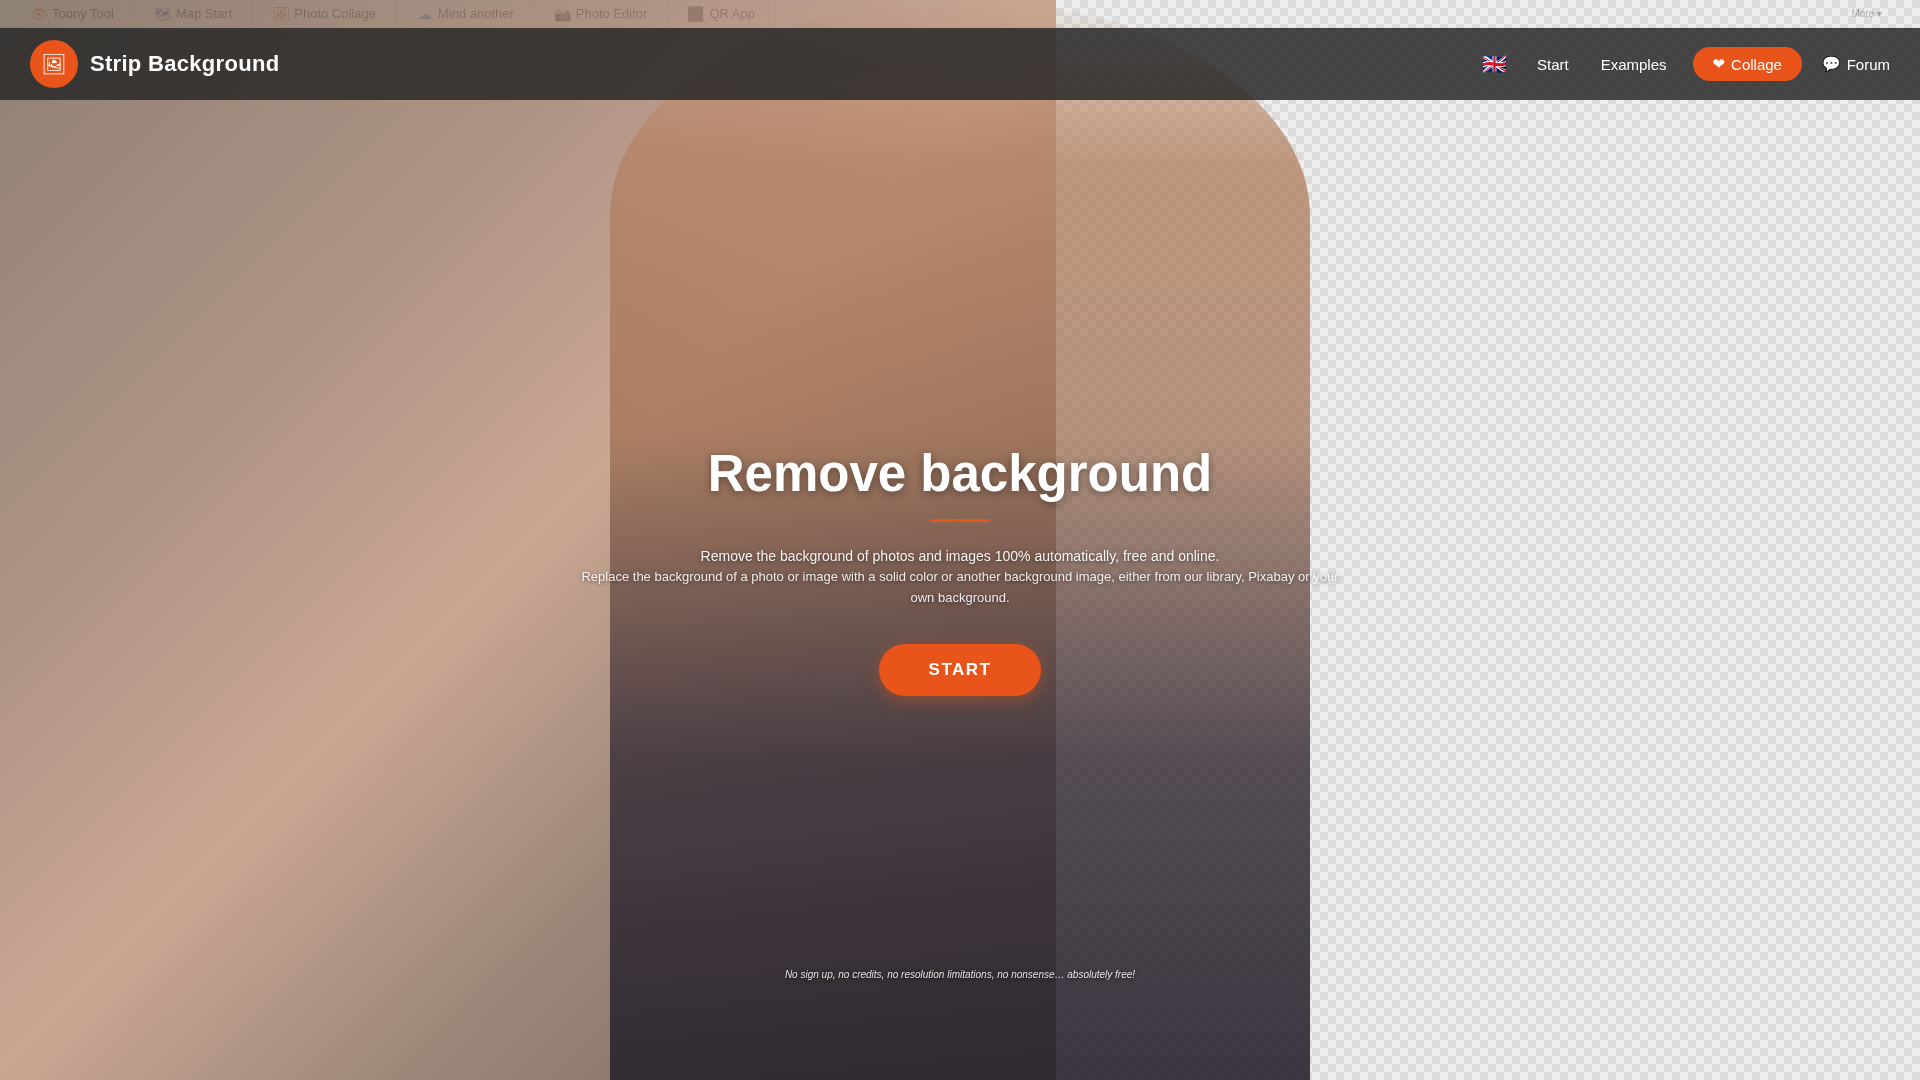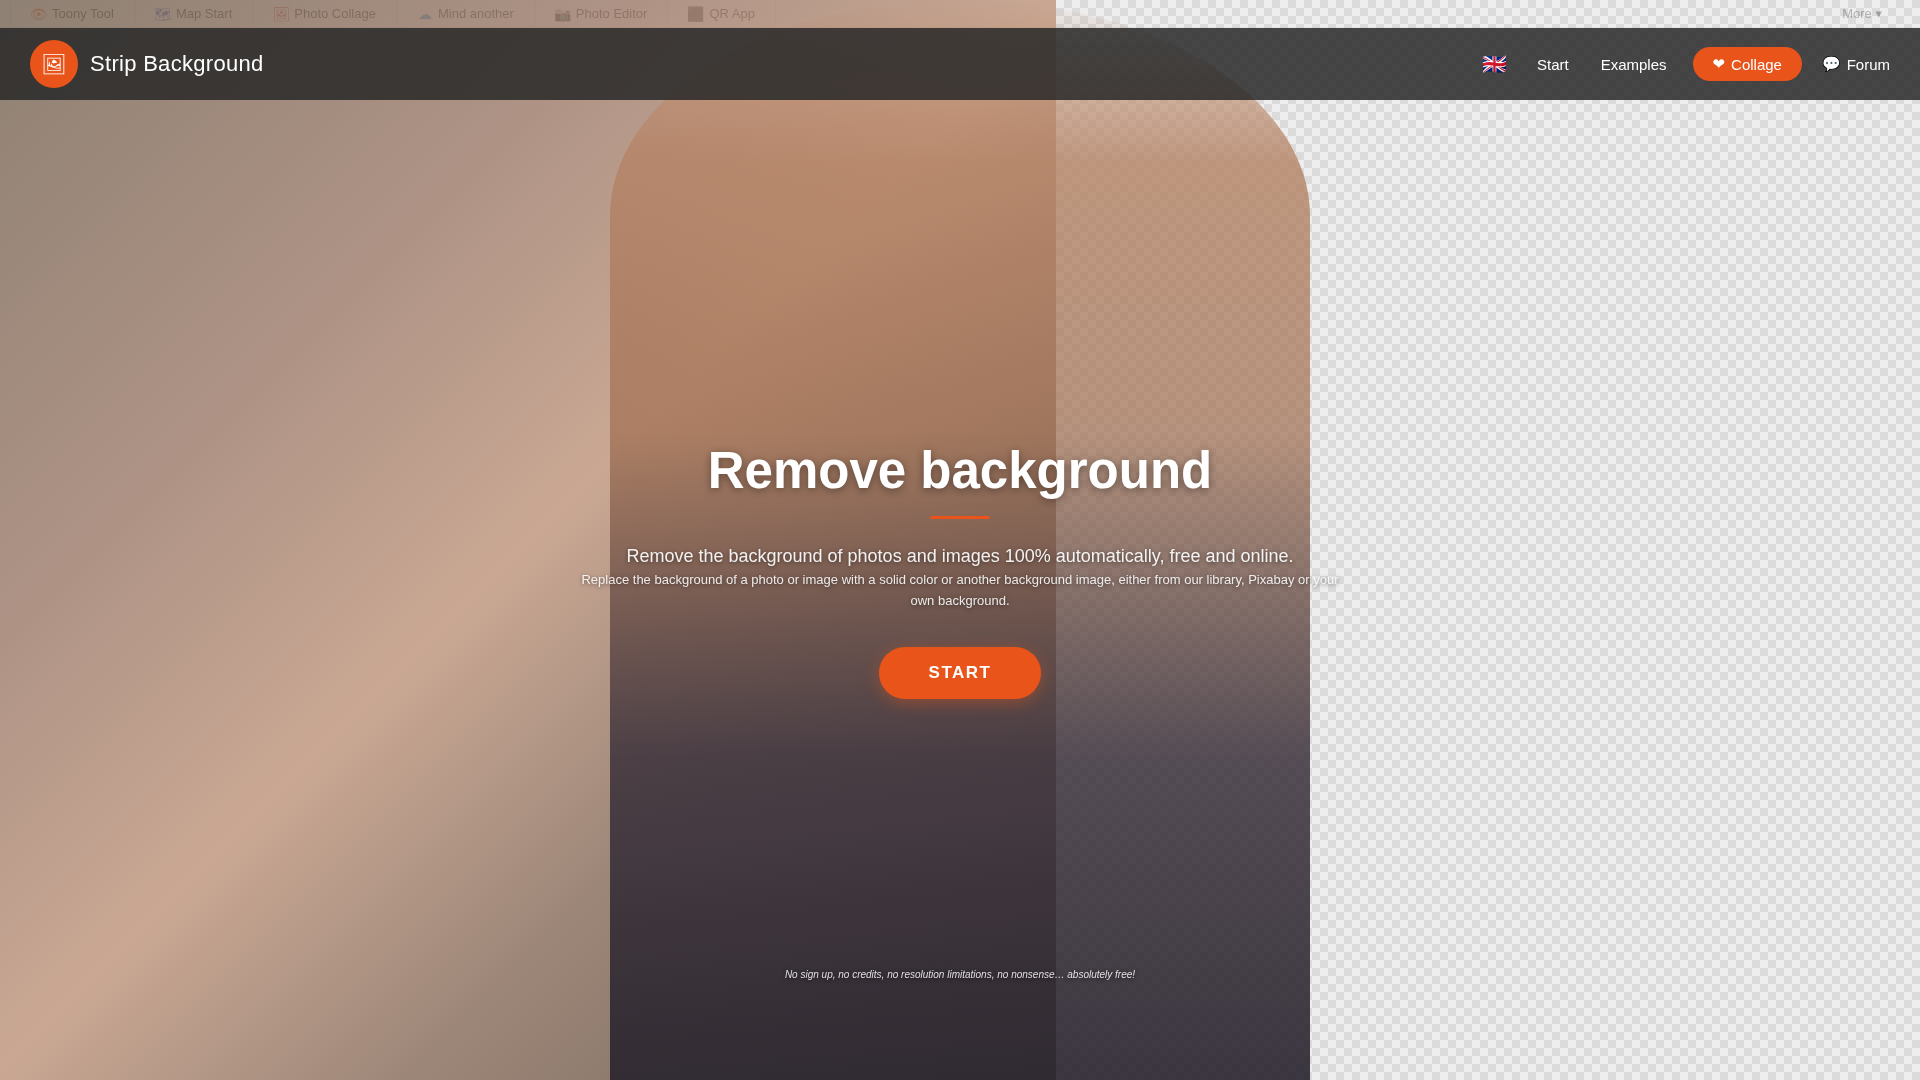--- a/index.html
+++ b/index.html
@@ -31,21 +31,21 @@
       width: 16px;
       height: 16px;
       display: inline-flex;
       align-items: center;
       justify-content: center;
       font-size: 14px;
     }
     .top-nav-more {
       margin-left: auto;
       padding: 0 28px;
-      font-size: 13px;
+      font-size: 10px;
       color: #333;
       cursor: pointer;
     }
 
     
     .main-header {
       display: flex;
       align-items: center;
       height: 72px;
       background: rgba(40,40,40,0.85);
@@ -68,21 +68,21 @@
       border-radius: 50%;
       display: flex;
       align-items: center;
       justify-content: center;
       color: #fff;
       font-size: 20px;
     }
     .logo-text {
       color: #fff;
       font-size: 22px;
-      font-weight: 400;
+      font-weight: 700;
       letter-spacing: 0.3px;
     }
     .header-right {
       margin-left: auto;
       display: flex;
       align-items: center;
       gap: 20px;
     }
     .flag-icon {
       width: 32px;
@@ -194,21 +194,21 @@
       text-shadow: 0 2px 8px rgba(0,0,0,0.4);
     }
     .hero-divider {
       width: 60px;
       height: 3px;
       background: #e8541a;
       margin: 0 auto 24px;
       border-radius: 2px;
     }
     .hero-subtitle {
-      font-size: 18px;
+      font-size: 14px;
       color: rgba(255,255,255,0.92);
       text-shadow: 0 1px 4px rgba(0,0,0,0.5);
       line-height: 1.5;
     }
     .hero-desc {
       font-size: 13px;
       color: rgba(255,255,255,0.88);
       margin-bottom: 36px;
       text-shadow: 0 1px 4px rgba(0,0,0,0.5);
       line-height: 1.6;

